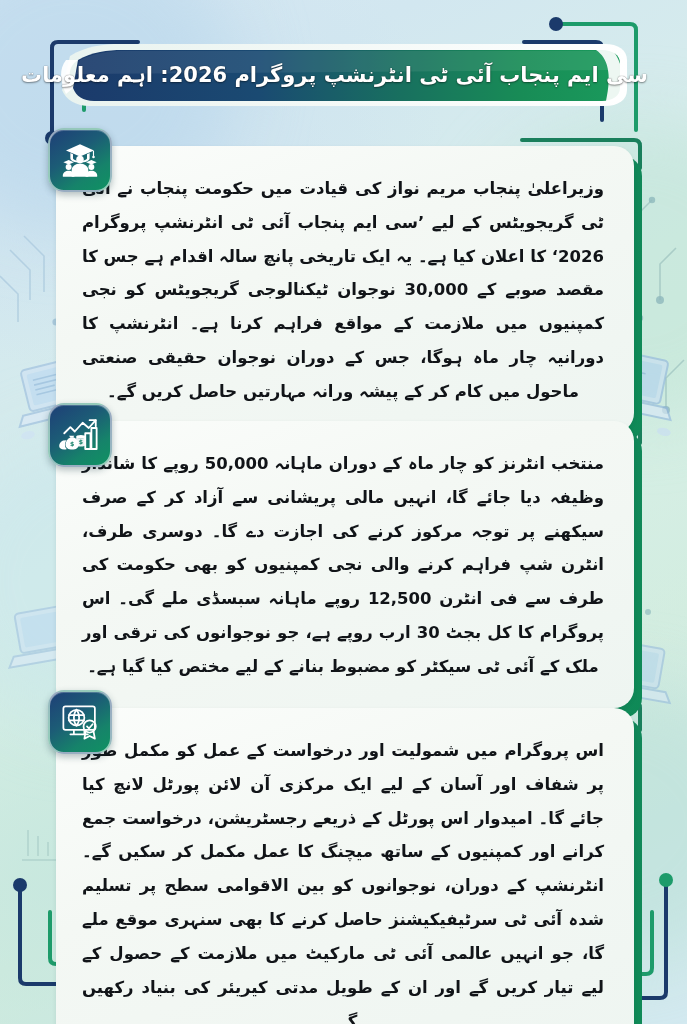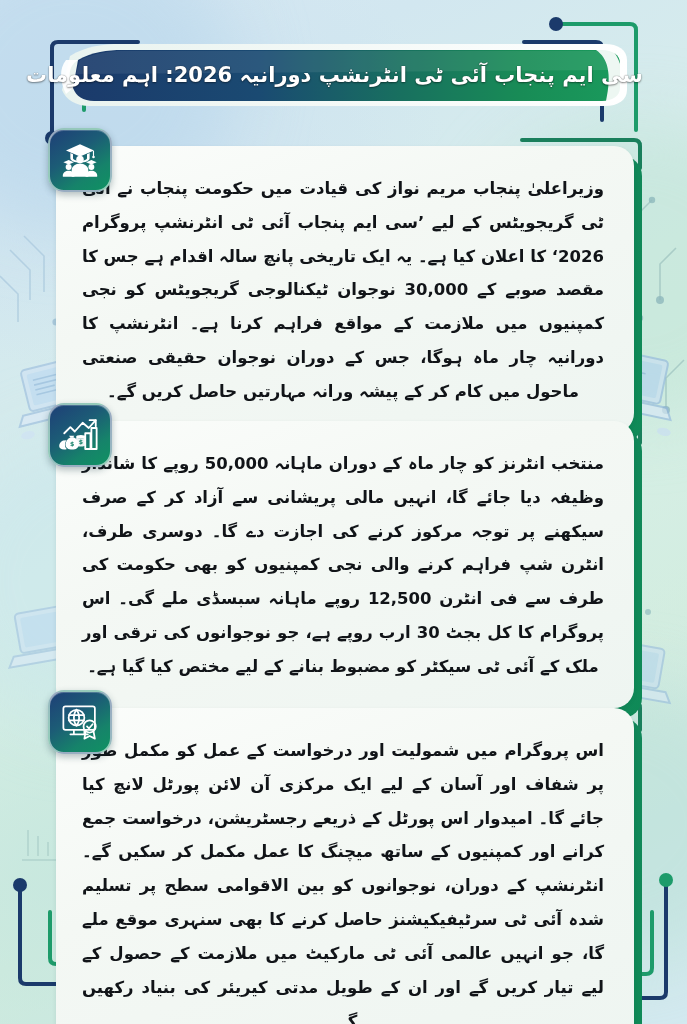--- a/index.html
+++ b/index.html
@@ -245,21 +245,21 @@
       <path d="M10 12 C 26 2, 44 0, 60 0 L 545 0 C 558 0, 567 6, 567 16 L 567 46 C 567 56, 558 62, 545 62 L 30 62 C 16 62, 6 56, 2 46 Z" fill="url(#ribEdge)"></path>
 
       <path d="M18 16 C 32 8, 48 6, 62 6 L 542 6 C 552 6, 560 11, 560 19 L 560 44 C 560 52, 552 57, 542 57 L 34 57 C 23 57, 16 52, 13 44 Z" fill="url(#ribGrad)"></path>
 
       <path d="M536 6 C 548 14, 552 30, 546 57 L 562 57 C 566 38, 562 16, 552 6 Z" fill="#ffffff" opacity=".92"></path>
 
       <path d="M13 44 C 8 34, 8 22, 18 16 L 6 16 C -2 26, 1 40, 6 50 Z" fill="#ffffff" opacity=".92"></path>
 
       <path d="M20 16 C 34 9, 50 7, 62 7 L 542 7 C 551 7, 558 11, 558 18 L 558 26 L 16 30 Z" fill="#ffffff" opacity=".08"></path>
     </svg>
-    <div class="title-text">سی ایم پنجاب آئی ٹی انٹرنشپ دورانیہ 2026: اہم معلومات</div>
+    <div class="title-text">سی ایم پنجاب آئی ٹی انٹرنشپ پروگرام 2026: اہم معلومات</div>
   </div>
 
   <div class="card-block" style="left:56px; top:146px; width:578px;">
     <div class="card-shadow"></div>
     <svg class="top-bracket" style="left:-6px; top:-12px;" width="600" height="40" viewBox="0 0 600 40">
       <path d="M590 34 L590 12 Q590 6 584 6 L472 6" fill="none" stroke="#1a7f5c" stroke-width="4" stroke-linecap="round"></path>
     </svg>
     <div class="card">
       <p>وزیراعلیٰ پنجاب مریم نواز کی قیادت میں حکومت پنجاب نے آئی ٹی گریجویٹس کے لیے ’سی ایم پنجاب آئی ٹی انٹرنشپ پروگرام 2026‘ کا اعلان کیا ہے۔ یہ ایک تاریخی پانچ سالہ اقدام ہے جس کا مقصد صوبے کے 30,000 نوجوان ٹیکنالوجی گریجویٹس کو نجی کمپنیوں میں ملازمت کے مواقع فراہم کرنا ہے۔ انٹرنشپ کا دورانیہ چار ماہ ہوگا، جس کے دوران نوجوان حقیقی صنعتی ماحول میں کام کر کے پیشہ ورانہ مہارتیں حاصل کریں گے۔</p>
     </div>

